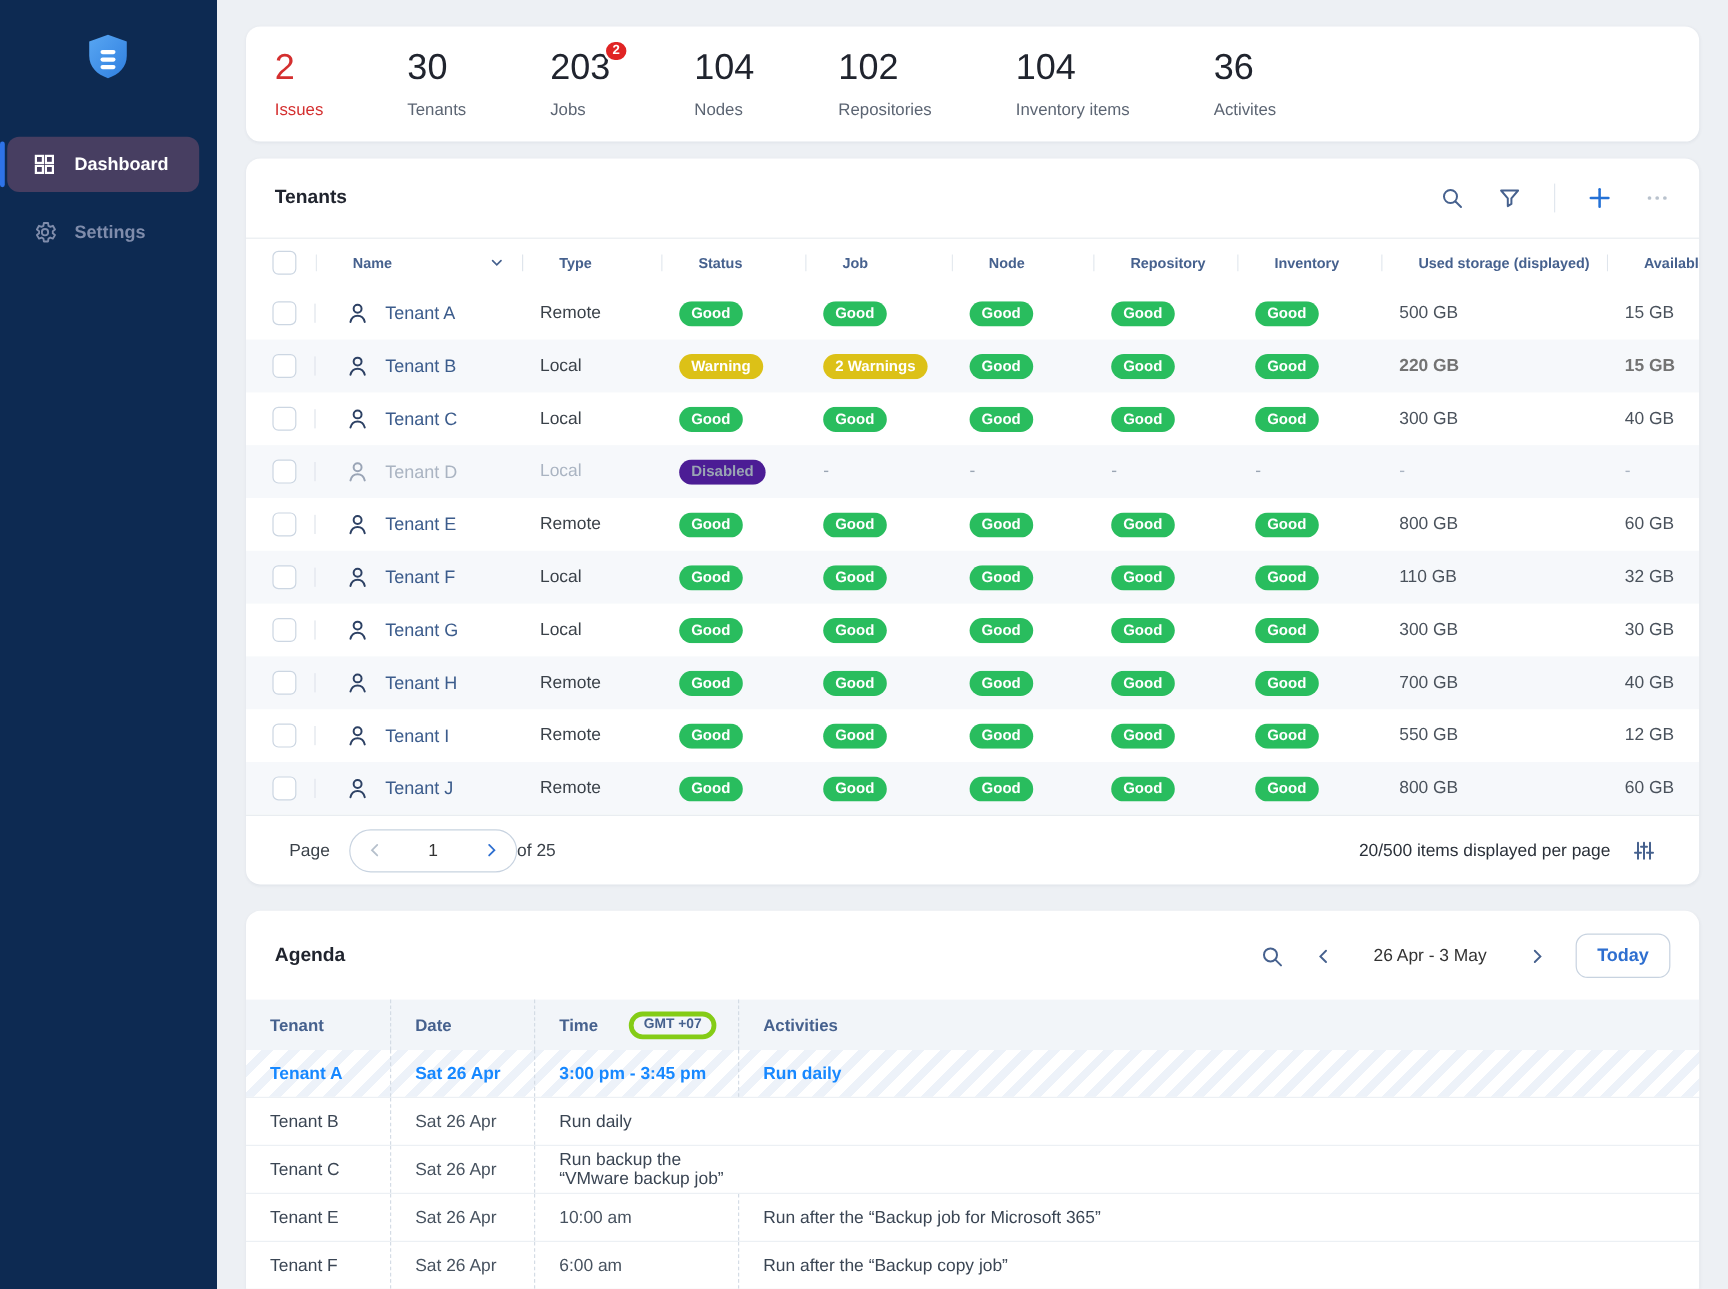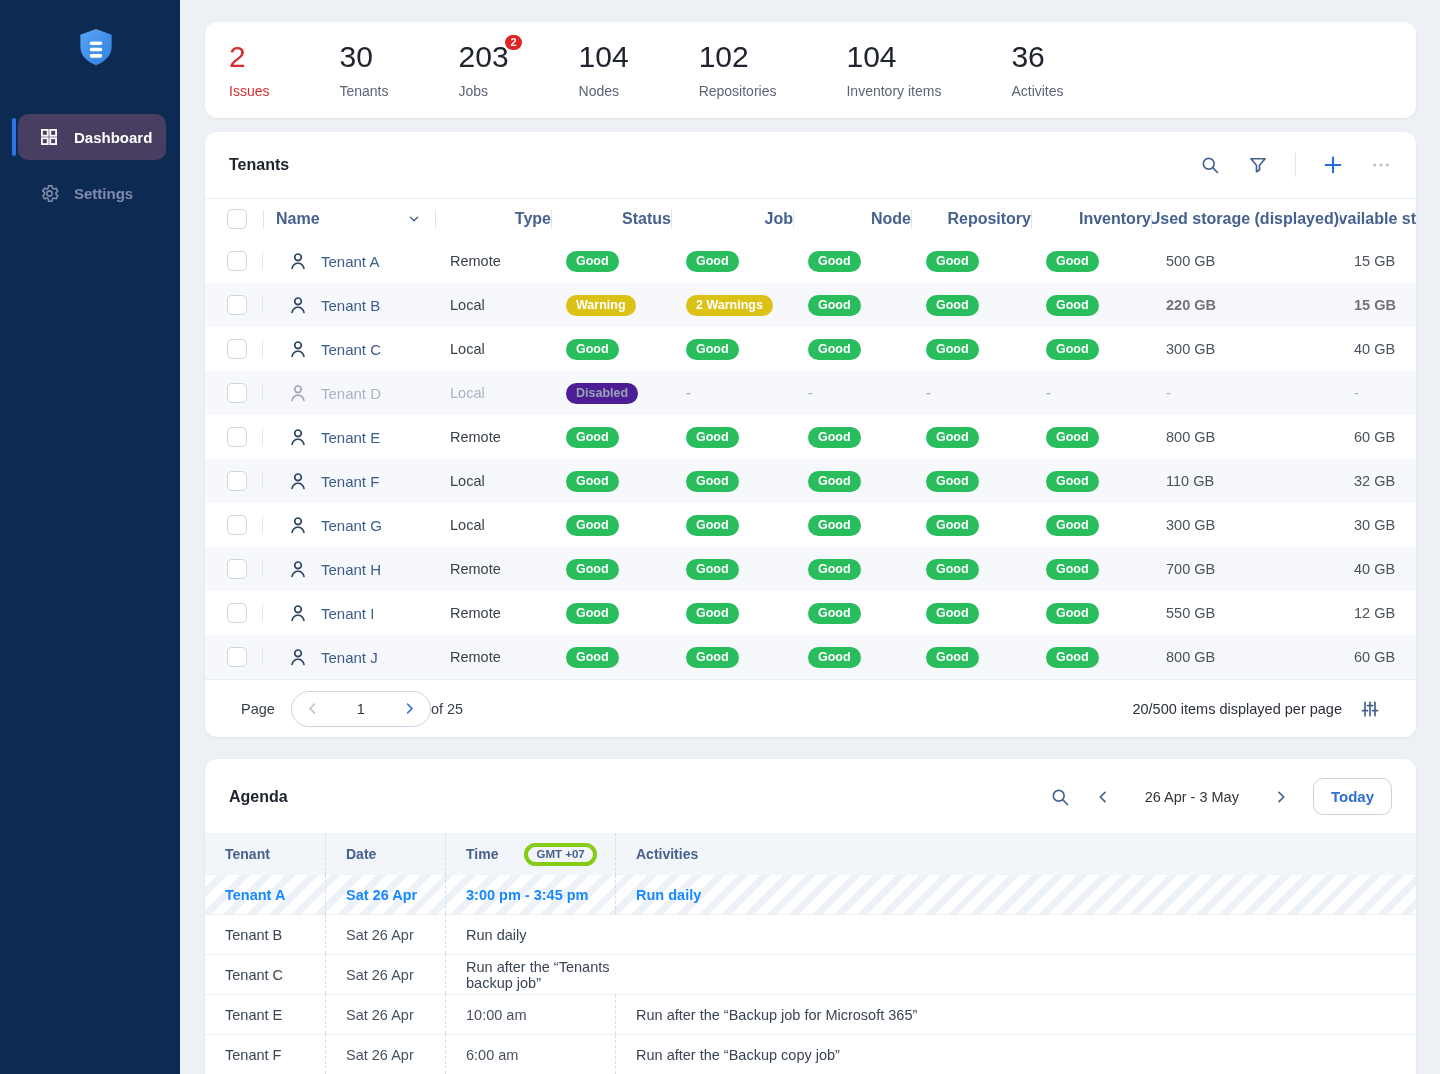--- a/index.html
+++ b/index.html
@@ -1,20 +1,20 @@
 <!DOCTYPE html>
 <html><head>
 <meta charset="utf-8">
 <style>
   * { margin:0; padding:0; box-sizing:border-box; }
   html,body { width:1440px; height:1074px; overflow:hidden; background:#edf0f4;
     font-family:"Liberation Sans", sans-serif; }
 
   
-  .sidebar { position:fixed; left:0; top:0; bottom:0; width:180px; background:#0d2a52; z-index:5;padding-left:12px; }
+  .sidebar { position:fixed; left:0; top:0; bottom:0; width:180px; background:#0d2a52; z-index:5; }
   .logo-wrap { display:flex; justify-content:center; padding-top:28px; padding-bottom:38px; }
   .nav-item { position:relative; height:46px; margin:0 14px 10px 6px; display:flex; align-items:center;
     gap:14px; padding-left:20px; border-radius:10px; color:#7f8cab; font-size:15px; font-weight:700; cursor:pointer; }
   .nav-item.active { background:#473e61; color:#ffffff; }
   .nav-item.active::before { content:""; position:absolute; left:-6px; top:4px; bottom:4px; width:4px;
     border-radius:3px; background:#2e73e8; }
   .nav-icon { width:22px; height:22px; display:flex; align-items:center; justify-content:center; }
 
   
   .main { margin-left:180px; padding:22px 24px 0 25px; }
@@ -36,22 +36,22 @@
   .card-title { font-size:16px; font-weight:700; color:#20242e; }
   .head-tools { display:flex; align-items:center; gap:26px; }
   .tool-ic { width:22px; height:22px; color:#46618e; cursor:pointer; display:flex; align-items:center; justify-content:center; }
   .tool-ic.plus { color:#2471d6; }
   .tool-ic.dots { color:#b9c2cd; }
   .tool-div { width:1px; height:24px; background:#e1e7ee; }
 
   .tgrid { display:grid; grid-template-columns:58px 172px 116px 120px 122px 118px 120px 120px 188px 1fr;
     align-items:center; }
   .thead { height:40px; }
-  .thead .hcell { font-size:16px; font-weight:700; color:#46618e; padding-left:13px; position:relative;
-    white-space:nowrap; overflow:hidden; display:flex; align-items:center;justify-content:flex-end; }
+  .thead .hcell { font-size:12px; font-weight:700; color:#46618e; padding-left:31px; position:relative;
+    white-space:nowrap; overflow:hidden; display:flex; align-items:center; }
   .thead .hcell.divided::before { content:""; position:absolute; left:0; top:50%; transform:translateY(-50%);
     width:1px; height:18px; background:#dfe5ec; }
   .sort-chev { margin-left:auto; margin-right:14px; color:#46618e; display:flex; }
 
   .trow { height:44px; }
   .trow:nth-child(even) { background:#f6f8fb; }
   .ccell { display:flex; align-items:center; padding-left:22px; }
   .checkbox { width:20px; height:20px; border:1.5px solid #ccd6e2; border-radius:5px; background:#fff; cursor:pointer; }
   .row-div { width:1px; height:16px; background:#dfe5ec; margin-left:15px; }
   .ncell { display:flex; align-items:center; gap:12px; padding-left:24px; }
@@ -564,21 +564,21 @@
           </div>
         </div>
         <div class="agrid arow">
           <div class="acell tn">
             <span>Tenant C</span>
           </div>
           <div class="acell dt">
             <span>Sat 26 Apr</span>
           </div>
           <div class="acell act">
-            <span>Run after the “Tenants backup job”</span>
+            <span>Run backup the “VMware backup job”</span>
           </div>
         </div>
         <div class="agrid arow">
           <div class="acell tn">
             <span>Tenant E</span>
           </div>
           <div class="acell dt">
             <span>Sat 26 Apr</span>
           </div>
           <div class="acell tm">

